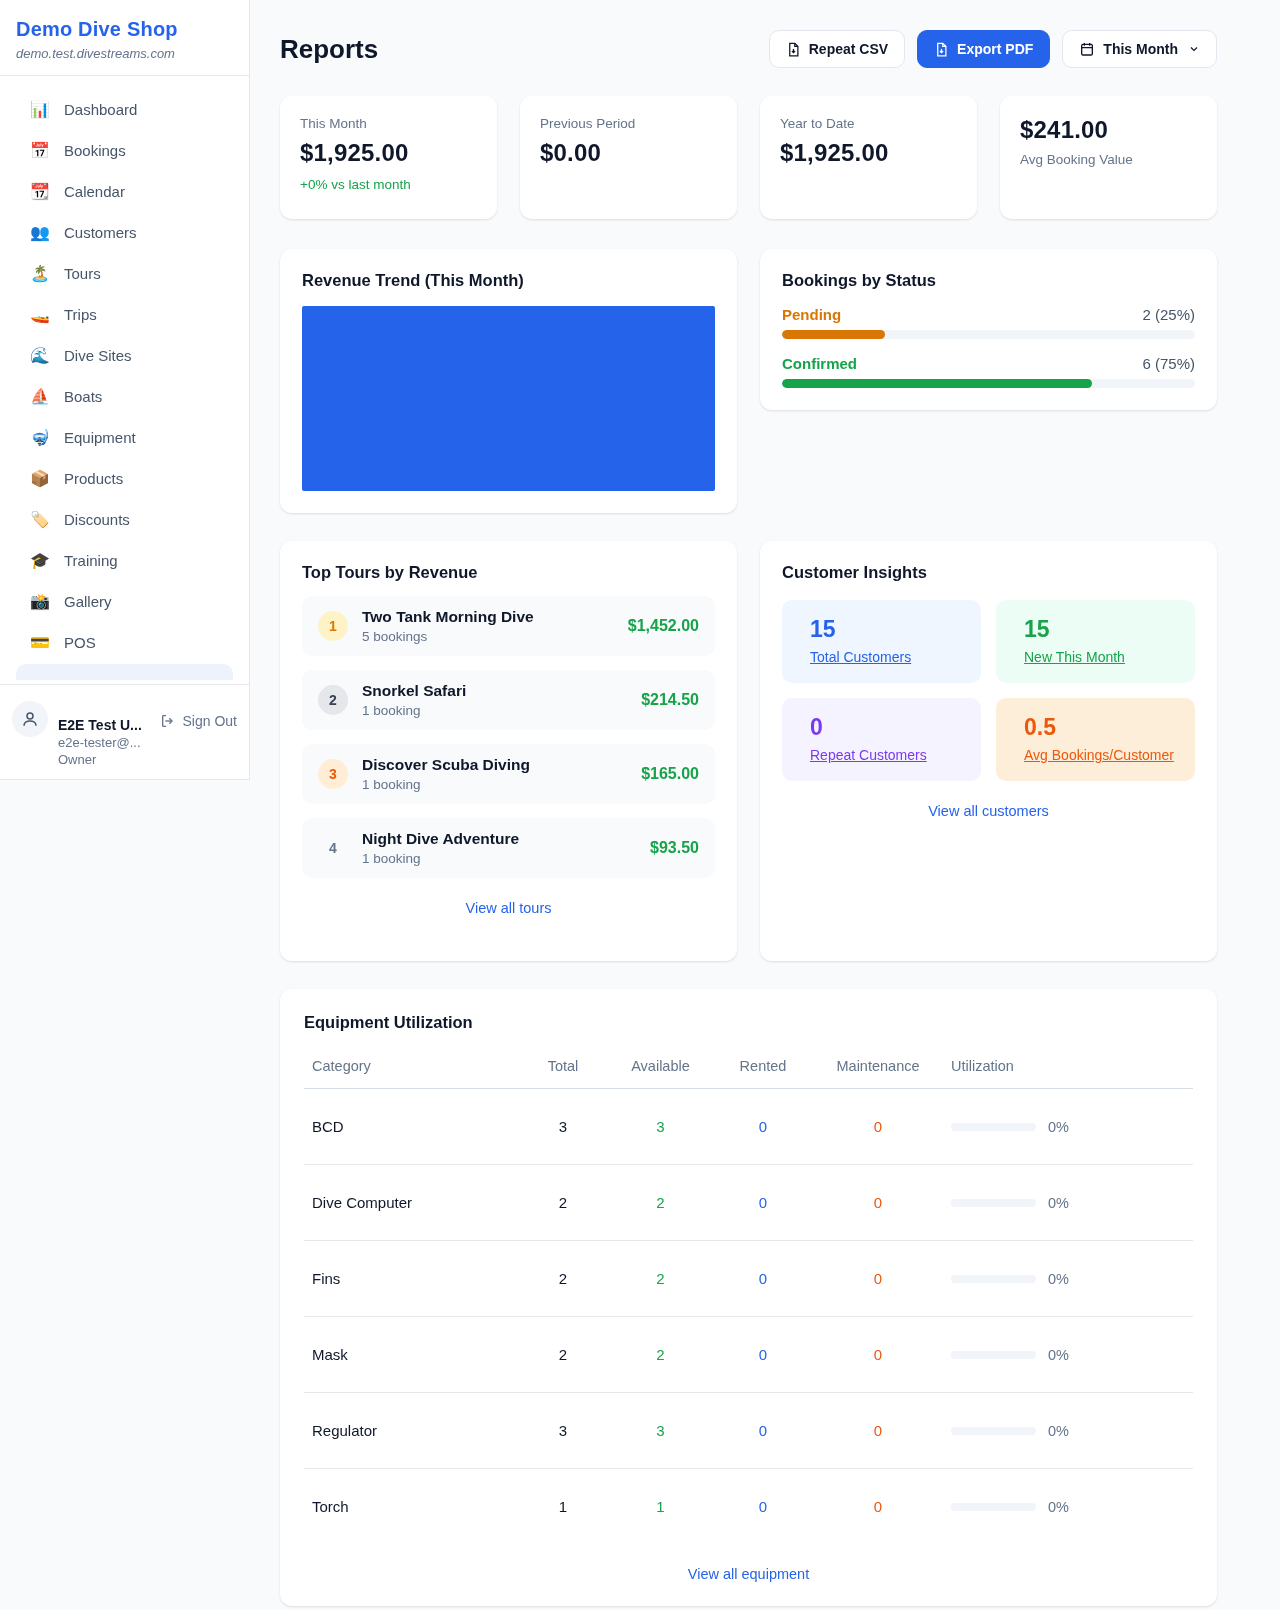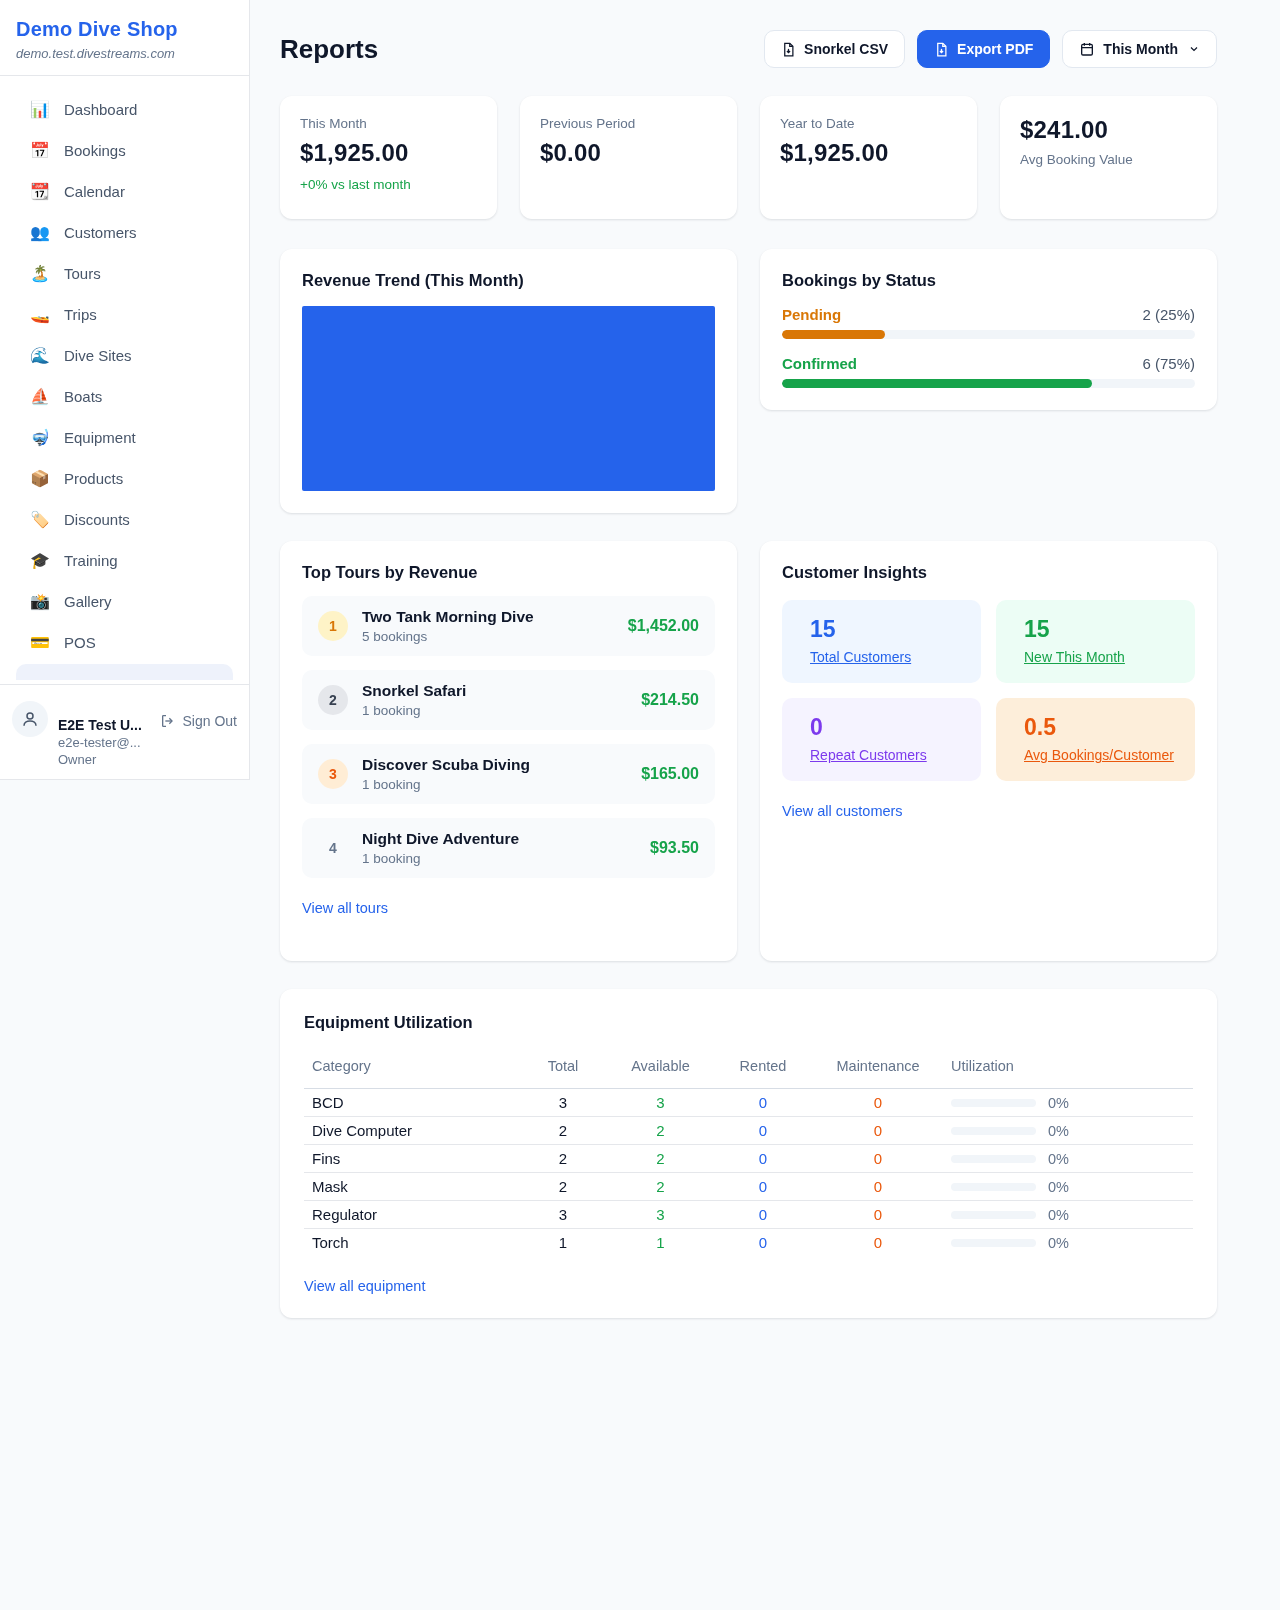--- a/index.html
+++ b/index.html
@@ -105,37 +105,37 @@
     display:flex; align-items:center; justify-content:center; font-size:14px; font-weight:bold;
     color:#64748b;
   }
   .rank.r1 { background:#fef3c7; color:#d97706; }
   .rank.r2 { background:#e5e7eb; color:#374151; }
   .rank.r3 { background:#ffedd5; color:#ea580c; }
   .tour-info { flex:1; min-width:0; }
   .tour-name { font-size:15.5px; font-weight:bold; color:#0f172a; }
   .tour-bookings { font-size:13.5px; color:#64748b; margin-top:3px; }
   .tour-revenue { font-size:16px; font-weight:bold; color:#16a34a; }
-  .view-link { color:#2563eb; font-size:14.5px; margin-top:22px; cursor:pointer; }
+  .view-link { color:#2563eb; font-size:14.5px; text-align:center; margin-top:22px; cursor:pointer; }
 
   .tiles { display:grid; grid-template-columns:1fr 1fr; gap:15px; margin-top:18px; }
   .tile { border-radius:10px; padding:16px 16px 18px 28px; }
   .tile .t-value { font-size:23px; font-weight:bold; }
   .tile .t-label { font-size:14px; margin-top:6px;text-decoration:underline; }
   .tile.blue   { background:#eff6ff; } .tile.blue .t-value,   .tile.blue .t-label   { color:#2563eb; }
   .tile.green  { background:#ecfdf5; } .tile.green .t-value,  .tile.green .t-label  { color:#16a34a; }
   .tile.purple { background:#f5f3ff; } .tile.purple .t-value, .tile.purple .t-label { color:#7c3aed; }
   .tile.orange { background:#fdeeda; } .tile.orange .t-value, .tile.orange .t-label { color:#ea580c; }
 
   
   .equip-card { padding:24px; }
   table { width:100%; border-collapse:collapse; margin-top:18px; }
   th { text-align:left; color:#64748b; font-weight:normal; font-size:14.5px; padding:8px 8px 14px 8px; border-bottom:1px solid #d7dde5; }
   th.c, td.c { text-align:center; }
-  td { padding:5px 8px; font-size:15px; border-bottom:1px solid #e5e7eb; }
+  td { padding:29px 8px; font-size:15px; border-bottom:1px solid #e5e7eb; }
   tr:last-child td { border-bottom:none; }
   td.cat { font-weight:500; color:#0f172a; }
   td.avail { color:#16a34a; }
   td.rent { color:#2563eb; }
   td.maint { color:#ea580c; }
   .util-cell { display:flex; align-items:center; gap:12px; }
   .util-track { width:85px; height:8px; border-radius:4px; background:#f1f5f9; overflow:hidden; }
   .util-fill { height:100%; background:#2563eb; border-radius:4px; }
   .util-label { color:#64748b; font-size:14.5px; }
   col.w-total {width:90px;} col.w-avail {width:105px;} col.w-rent {width:100px;} col.w-maint {width:130px;} col.w-util {width:250px;}
@@ -237,21 +237,21 @@
     <div class="page-head">
       <h1 class="page-title">Reports</h1>
       <div class="head-actions">
         <button class="btn">
           <svg width="15" height="15" viewBox="0 0 24 24" fill="none" stroke="currentColor" stroke-width="2">
             <path d="M6 2h8l5 5v15H6z"></path>
               <path d="M14 2v5h5"></path>
               <path d="M12 11v6"></path>
               <path d="M9.5 14.5L12 17l2.5-2.5"></path>
           </svg>
-          <span>Snorkel CSV</span>
+          <span>Repeat CSV</span>
         </button>
         <button class="btn primary">
           <svg width="15" height="15" viewBox="0 0 24 24" fill="none" stroke="currentColor" stroke-width="2">
             <path d="M6 2h8l5 5v15H6z"></path>
               <path d="M14 2v5h5"></path>
               <path d="M12 11v6"></path>
               <path d="M9.5 14.5L12 17l2.5-2.5"></path>
           </svg>
           <span>Export PDF</span>
         </button>

